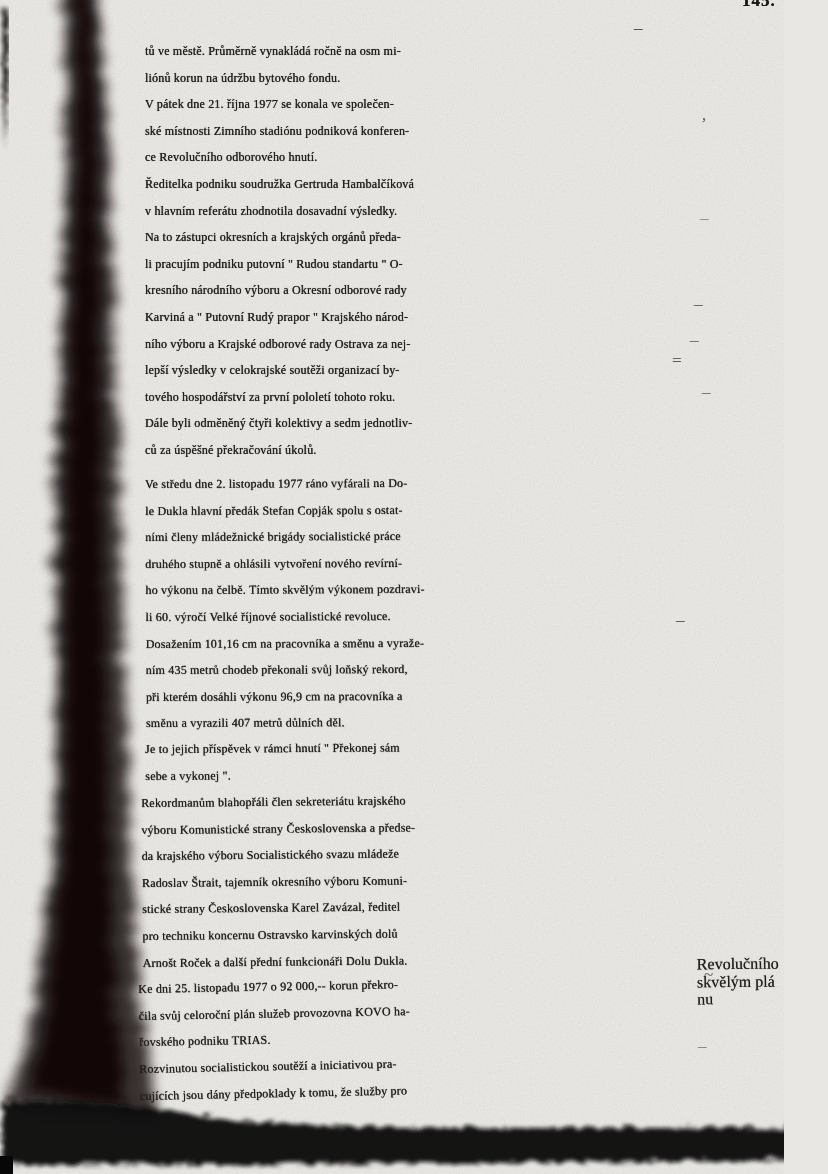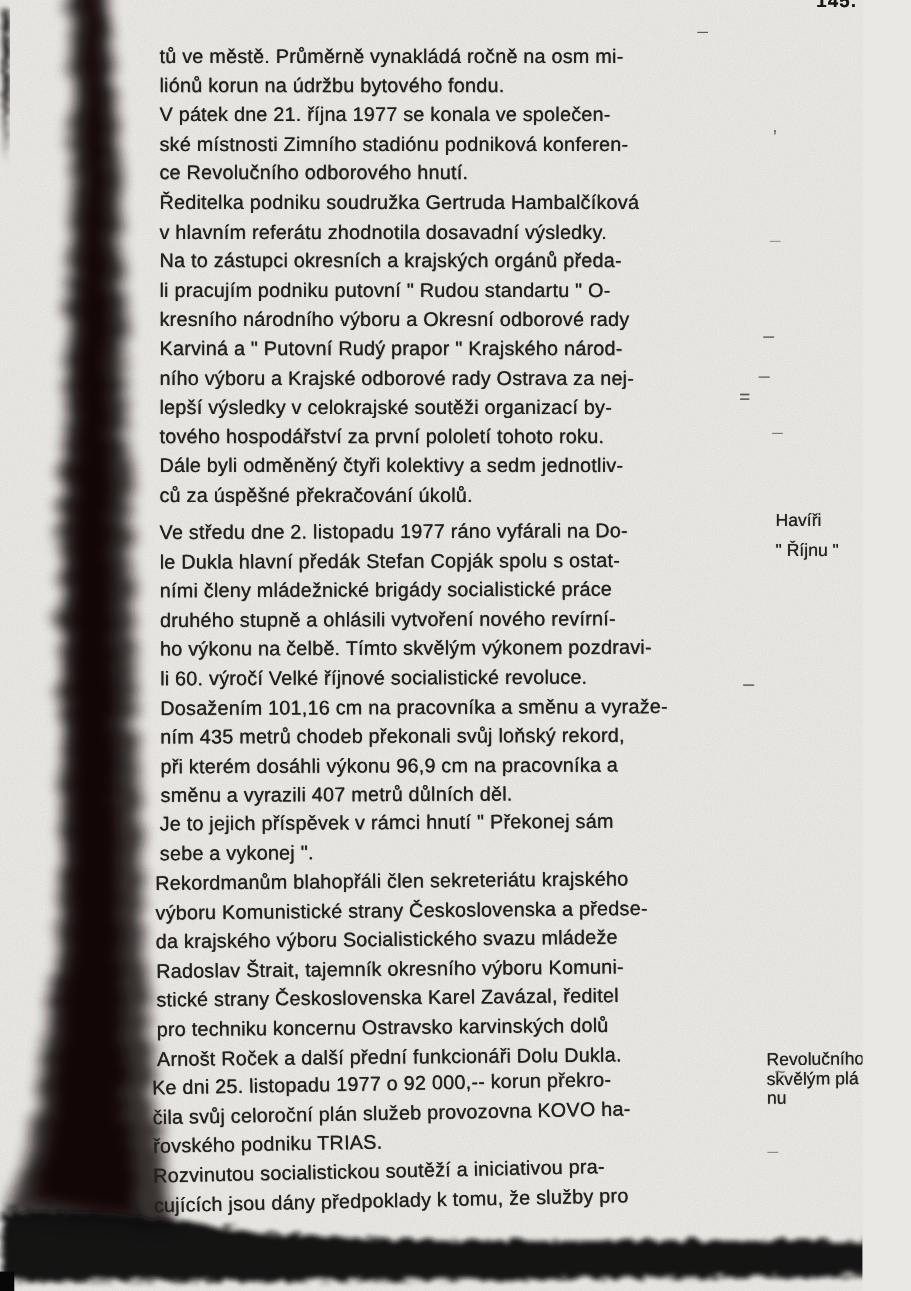--- a/index.html
+++ b/index.html
@@ -5,29 +5,29 @@
   :root{
     --ink:#262220;
     --paper:#f6f4f0;
   }
   html,body{margin:0;padding:0;background:#e9e7e3;}
   #page{
     position:relative;
     width:784px;height:1174px;
     background:var(--paper);
     overflow:hidden;
-    font-family:Liberation Sans, sans-serif;
+    font-family:Liberation Serif, serif;
   }
   
   #scan-svg{position:absolute;left:0;top:0;z-index:1;}
   
   #body{
     position:absolute;left:145px;top:38px;width:566px;z-index:3;
     color:var(--ink);
-    font-size:18px;line-height:26.6px;
+    font-size:12px;line-height:26.6px;
     letter-spacing:0.2px;
     text-shadow:0 0 0.7px rgba(38,32,28,.85), 0.4px 0.4px 0 rgba(38,32,28,.25);
     white-space:pre;
   }
   .para{transform-origin:left top;}
   #body .para:nth-child(6){margin-top:7px;transform:rotate(-0.22deg);}
   #body .para:nth-child(7){transform:rotate(-0.35deg);}
   #body .para:nth-child(8){transform:rotate(-0.55deg);margin-left:-4px;}
   #body .para:nth-child(9){transform:rotate(-1.05deg);margin-left:-7px;}
   #body .para:nth-child(10){transform:rotate(-1.2deg);margin-left:-6px;}
@@ -89,21 +89,20 @@
 
     <path d="M0,1100 C60,1094 130,1100 210,1116 C340,1130 540,1124 828,1126 L828,1157 C600,1160 300,1163 0,1162 Z" fill="#0d0c0a" opacity="0.96" filter="url(#rough2)"></path>
 
     <rect x="0" y="1156" width="13" height="18" fill="#080808"></rect>
   </svg>
 
   <div id="page-number">145.</div>
 
   <div id="body"><div class="para"><div class="line">tů ve městě. Průměrně vynakládá ročně na osm mi-</div><div class="line">liónů korun na údržbu bytového fondu.</div></div><div class="para"><div class="line">V pátek dne 21. října 1977 se konala ve společen-</div><div class="line">ské místnosti Zimního stadiónu podniková konferen-</div><div class="line">ce Revolučního odborového hnutí.</div></div><div class="para"><div class="line">Ředitelka podniku soudružka Gertruda Hambalčíková</div><div class="line">v hlavním referátu zhodnotila dosavadní výsledky.</div></div><div class="para"><div class="line">Na to zástupci okresních a krajských orgánů předa-</div><div class="line">li pracujím podniku putovní " Rudou standartu " O-</div><div class="line">kresního národního výboru a Okresní odborové rady</div><div class="line">Karviná a " Putovní Rudý prapor " Krajského národ-</div><div class="line">ního výboru a Krajské odborové rady Ostrava za nej-</div><div class="line">lepší výsledky v celokrajské soutěži organizací by-</div><div class="line">tového hospodářství za první pololetí tohoto roku.</div></div><div class="para"><div class="line">Dále byli odměněný čtyři kolektivy a sedm jednotliv-</div><div class="line">ců za úspěšné překračování úkolů.</div></div><div class="para"><div class="line">Ve středu dne 2. listopadu 1977 ráno vyfárali na Do-</div><div class="line">le Dukla hlavní předák Stefan Copják spolu s ostat-</div><div class="line">ními členy mládežnické brigády socialistické práce</div><div class="line">druhého stupně a ohlásili vytvoření nového revírní-</div><div class="line">ho výkonu na čelbě. Tímto skvělým výkonem pozdravi-</div><div class="line">li 60. výročí Velké říjnové socialistické revoluce.</div><div class="line">Dosažením 101,16 cm na pracovníka a směnu a vyraže-</div><div class="line">ním 435 metrů chodeb překonali svůj loňský rekord,</div><div class="line">při kterém dosáhli výkonu 96,9 cm na pracovníka a</div><div class="line">směnu a vyrazili 407 metrů důlních děl.</div></div><div class="para"><div class="line">Je to jejich příspěvek v rámci hnutí " Překonej sám</div><div class="line">sebe a vykonej ".</div></div><div class="para"><div class="line">Rekordmanům blahopřáli člen sekreteriátu krajského</div><div class="line">výboru Komunistické strany Československa a předse-</div><div class="line">da krajského výboru Socialistického svazu mládeže</div><div class="line">Radoslav Štrait, tajemník okresního výboru Komuni-</div><div class="line">stické strany Československa Karel Zavázal, ředitel</div><div class="line">pro techniku koncernu Ostravsko karvinských dolů</div><div class="line">Arnošt Roček a další přední funkcionáři Dolu Dukla.</div></div><div class="para"><div class="line">Ke dni 25. listopadu 1977 o 92 000,-- korun překro-</div><div class="line">čila svůj celoroční plán služeb provozovna KOVO ha-</div><div class="line">řovského podniku TRIAS.</div></div><div class="para"><div class="line">Rozvinutou socialistickou soutěží a iniciativou pra-</div><div class="line">cujících jsou dány předpoklady k tomu, že služby pro</div></div></div>
 
-  <div id="note-0" class="margin-note"><div class="mline">Havíři</div><div class="mline">" Říjnu "</div></div>
   <div id="note-1" class="margin-note"><div class="mline">Revolučního</div><div class="mline">skvělým plá</div><div class="mline">nu</div></div>
 
   <div id="artifacts">
       <span class="artifact" style="left: 634px; top: 28px; opacity: 0.8;">¯</span>
       <span class="artifact" style="left: 702px; top: 106px; opacity: 0.6;">,</span>
       <span class="artifact" style="left: 694px; top: 290px; opacity: 0.65;">_</span>
       <span class="artifact" style="left: 690px; top: 326px; opacity: 0.6;">_</span>
       <span class="artifact" style="left: 672px; top: 352px; opacity: 0.7;">=</span>
       <span class="artifact" style="left: 702px; top: 392px; opacity: 0.6;">¯</span>
       <span class="artifact" style="left: 700px; top: 218px; opacity: 0.45;">¯</span>

